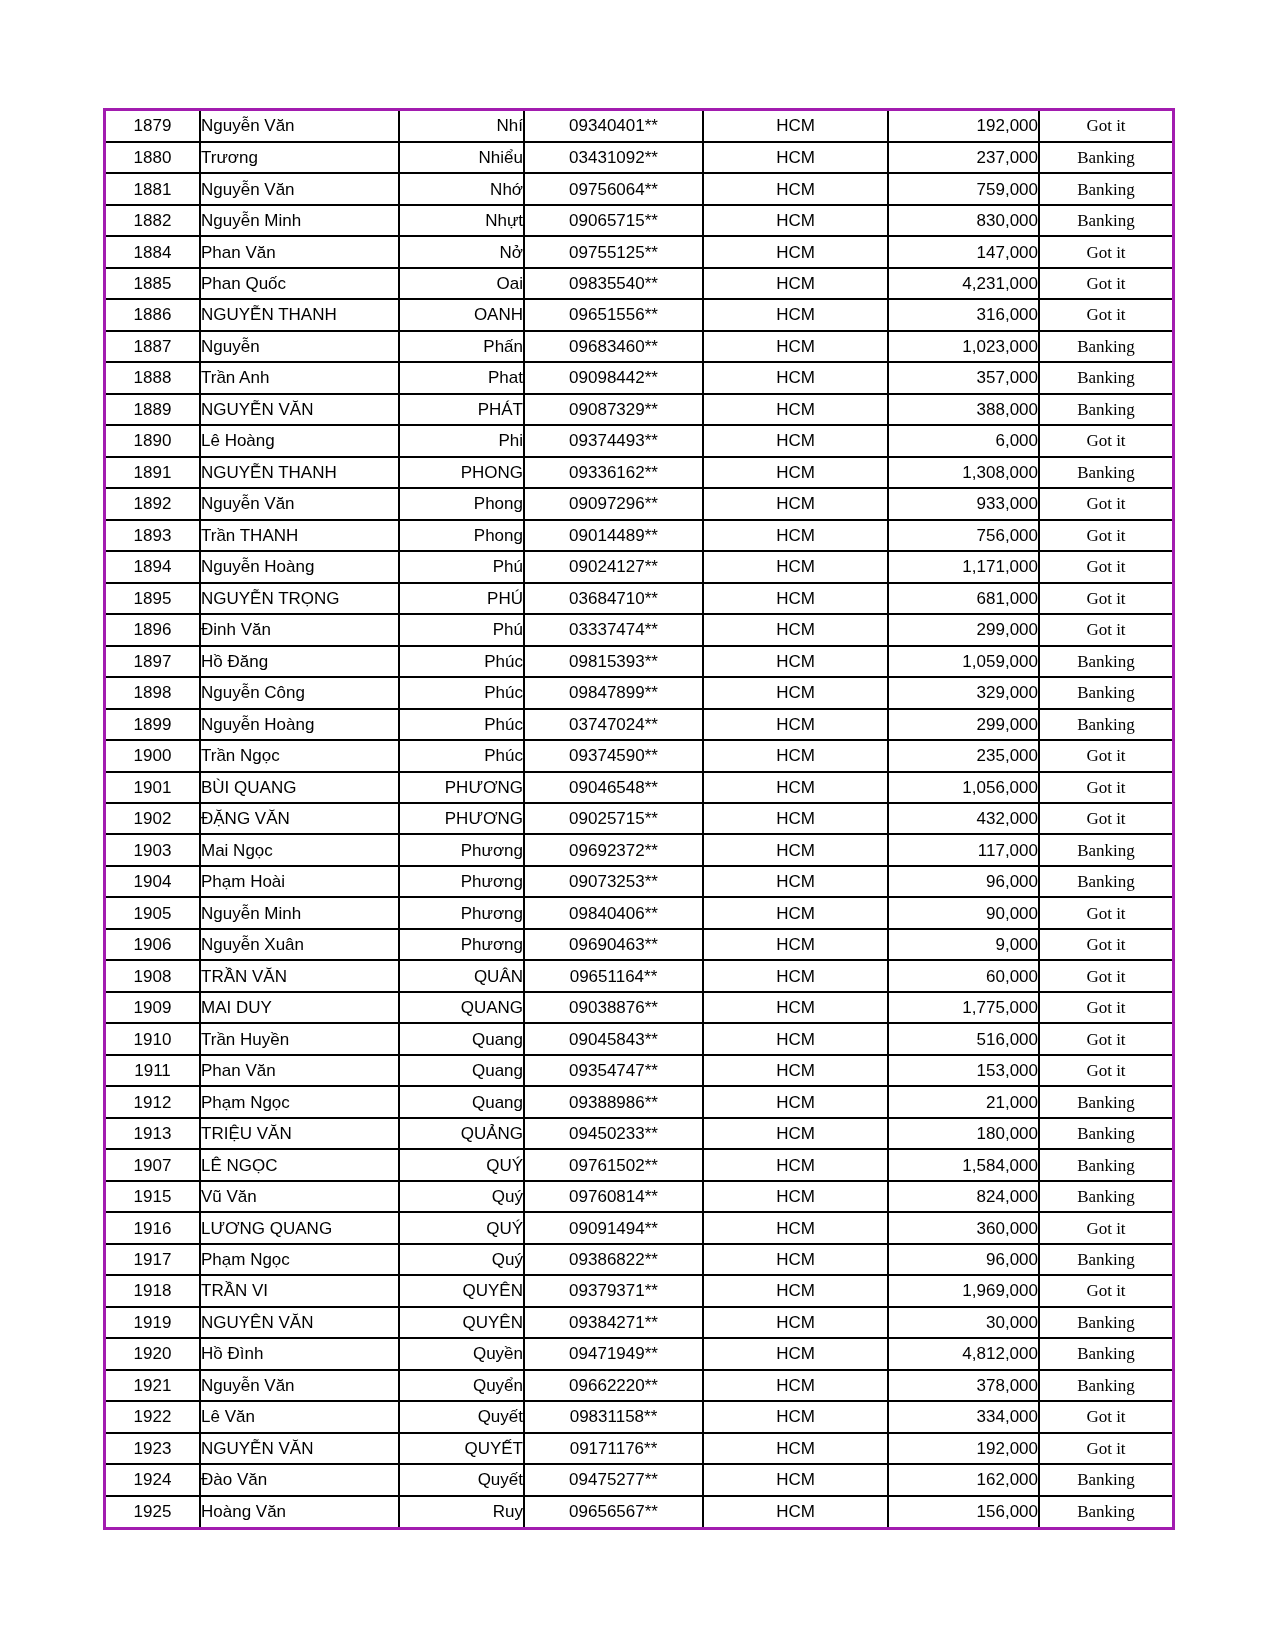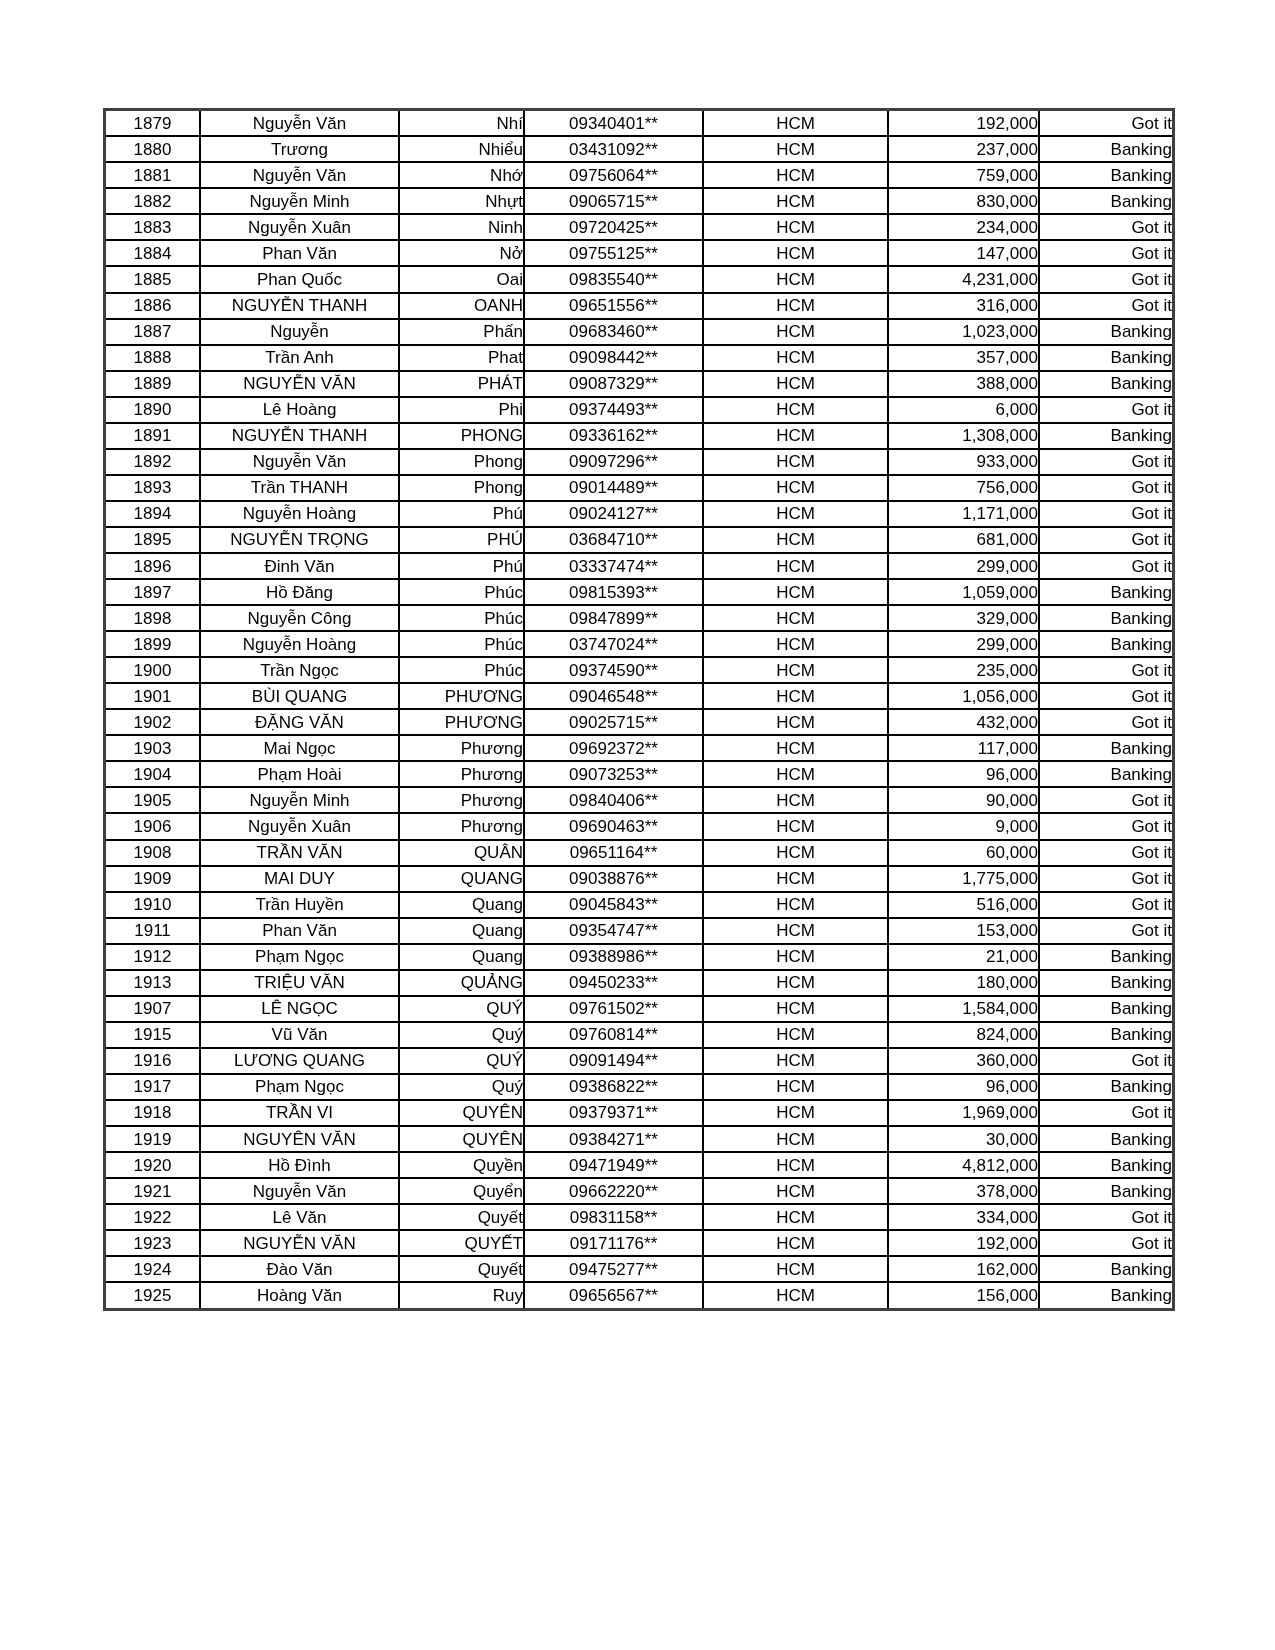--- a/index.html
+++ b/index.html
@@ -13,41 +13,41 @@
     height: 1650px;
     background: #ffffff;
     font-family: "Liberation Sans", "DejaVu Sans", sans-serif;
     color: #000000;
   }
   table.records {
     position: absolute;
     left: 103px;
     top: 108px;
     width: 1054px;
-    height: 1203px;
+    height: 1422px;
     border-collapse: collapse;
     table-layout: fixed;
-    border: 3px solid #404040;
+    border: 3px solid #a21caf;
   }
   table.records td {
     border: 2px solid #000000;
     font-size: 17px;
     line-height: 1;
     padding: 0;
     white-space: nowrap;
     overflow: hidden;
     vertical-align: middle;
   }
   td.col-id        { width: 93px;  text-align: center; }
-  td.col-first_name{ width: 197px; text-align: center; }
+  td.col-first_name{ width: 197px; }
   td.col-last_name { width: 123px; text-align: right; }
   td.col-phone     { width: 177px; text-align: center; }
   td.col-city      { width: 183px; text-align: center; }
   td.col-amount    { width: 149px; text-align: right; padding-right: 9px; }
-  td.col-status    { width: 132px; text-align: right;  padding-left: 9px; }
+  td.col-status    { width: 132px; text-align: center;  padding-left: 9px; font-family: Liberation Serif, serif; }
 </style>
 </head>
 <body>
 
 <div class="page">
   <table class="records">
     <tbody>
         <tr>
           <td class="col-id">1879</td>
           <td class="col-first_name">Nguyễn Văn</td>
@@ -78,29 +78,20 @@
         <tr>
           <td class="col-id">1882</td>
           <td class="col-first_name">Nguyễn Minh</td>
           <td class="col-last_name">Nhựt</td>
           <td class="col-phone">09065715**</td>
           <td class="col-city">HCM</td>
           <td class="col-amount">830,000</td>
           <td class="col-status">Banking</td>
         </tr>
         <tr>
-          <td class="col-id">1883</td>
-          <td class="col-first_name">Nguyễn Xuân</td>
-          <td class="col-last_name">Ninh</td>
-          <td class="col-phone">09720425**</td>
-          <td class="col-city">HCM</td>
-          <td class="col-amount">234,000</td>
-          <td class="col-status">Got it</td>
-        </tr>
-        <tr>
           <td class="col-id">1884</td>
           <td class="col-first_name">Phan Văn</td>
           <td class="col-last_name">Nở</td>
           <td class="col-phone">09755125**</td>
           <td class="col-city">HCM</td>
           <td class="col-amount">147,000</td>
           <td class="col-status">Got it</td>
         </tr>
         <tr>
           <td class="col-id">1885</td>

